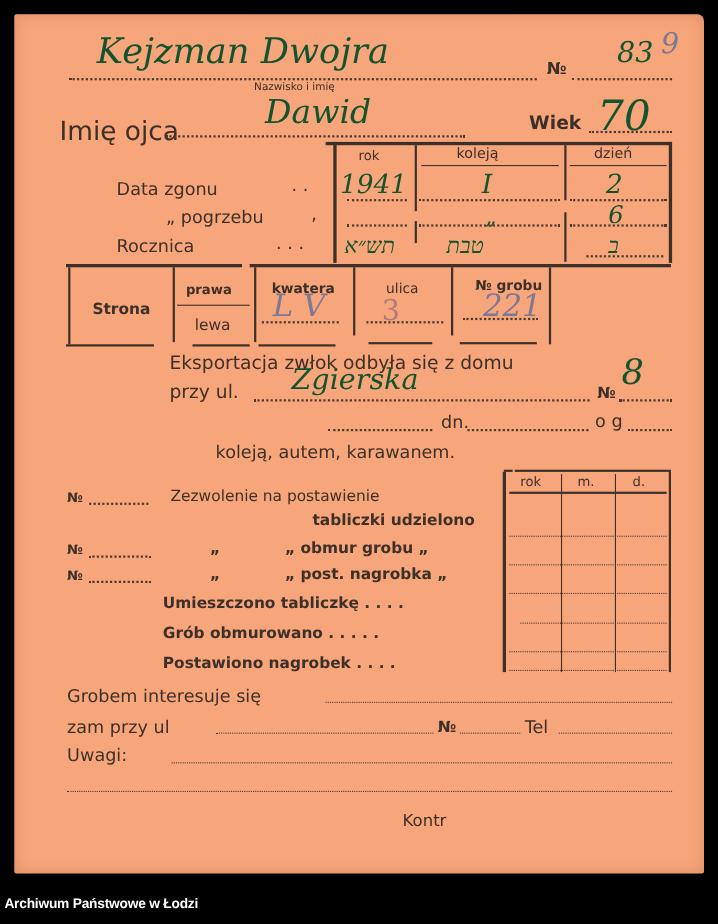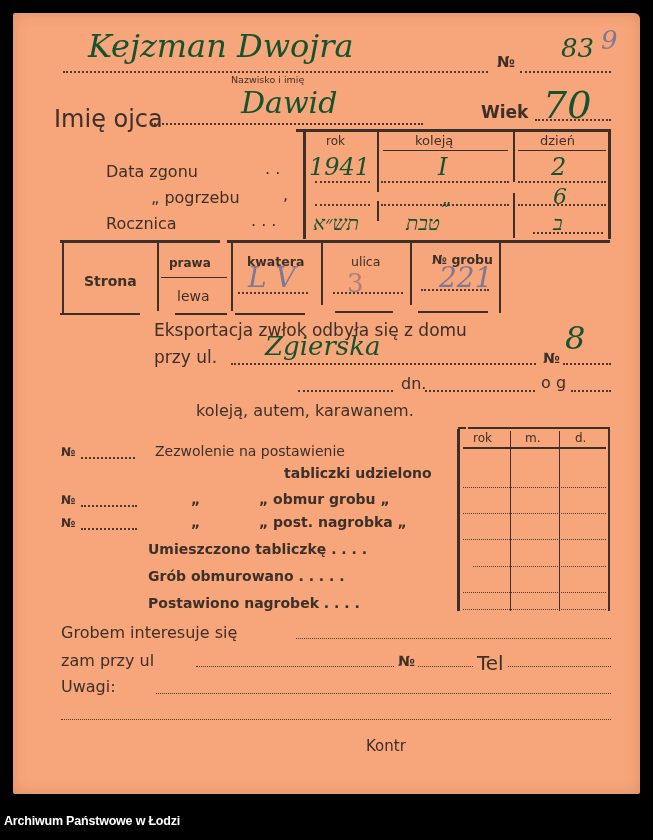--- a/index.html
+++ b/index.html
@@ -152,21 +152,21 @@
     <div class="dots" style="left:450px;top:579px;width:143px;border-bottom-width:1px;"></div>
     <div class="dots" style="left:450px;top:596px;width:143px;border-bottom-width:1px;"></div>
   </div>
 
   <div class="t" style="left:48px;top:610px;font-size:16px;">Grobem interesuje się</div>
   <div class="dots" style="left:283px;top:625px;width:315px;border-bottom-width:1px;"></div>
   <div class="t" style="left:48px;top:638px;font-size:16px;">zam przy ul</div>
   <div class="dots" style="left:183px;top:653px;width:198px;border-bottom-width:1px;"></div>
   <div class="t" style="left:385px;top:640px;font-size:14px;font-weight:bold;">№</div>
   <div class="dots" style="left:405px;top:653px;width:55px;border-bottom-width:1px;"></div>
-  <div class="t" style="left:464px;top:638px;font-size:20px;">Tel</div>
+  <div class="t" style="left:464px;top:638px;font-size:16px;">Tel</div>
   <div class="dots" style="left:495px;top:653px;width:103px;border-bottom-width:1px;"></div>
   <div class="t" style="left:48px;top:664px;font-size:16px;">Uwagi:</div>
   <div class="dots" style="left:143px;top:680px;width:455px;border-bottom-width:1px;"></div>
   <div class="dots" style="left:48px;top:706px;width:550px;border-bottom-width:1px;"></div>
   <div class="t" style="left:353px;top:724px;font-size:15px;">Kontr</div>
 </div>
 
 <div class="caption">Archiwum Państwowe w Łodzi</div>
 
 </body></html>

